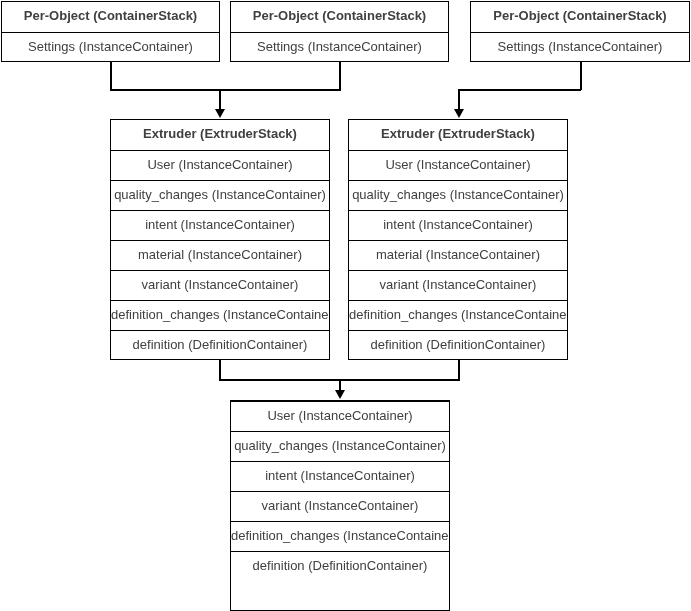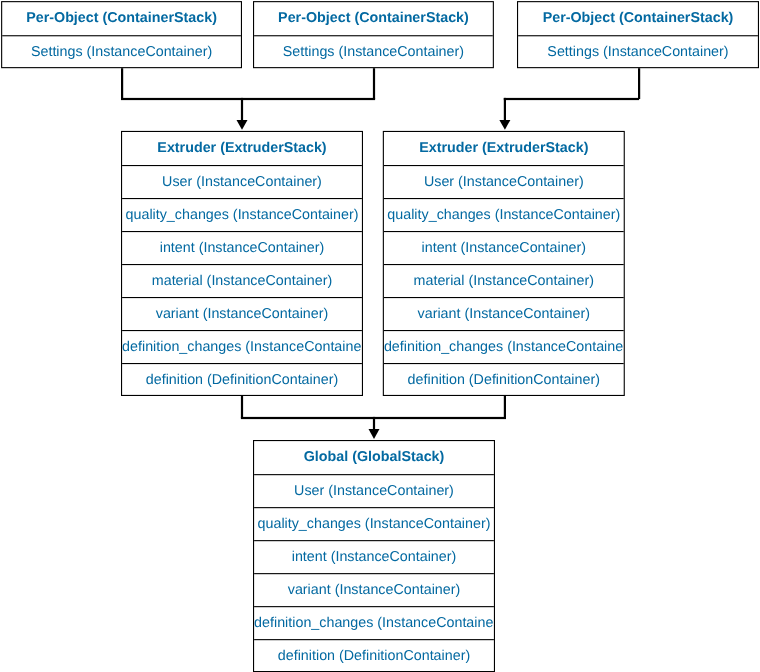--- a/index.html
+++ b/index.html
@@ -25,21 +25,21 @@
     border: 1.4px solid #000000;
   }
   .row {
     box-sizing: border-box;
     height: 30px;
     line-height: 28px;
     text-align: center;
     white-space: nowrap;
     overflow: hidden;
     font-size: 13px;
-    color: #0369a1;
+    color: #404040;
     border-top: 1.4px solid #000000;
   }
   .row.header {
     border-top: none;
     font-weight: bold;
     font-size: 13px;
   }
   .edge {
     position: absolute;
     background: #000000;
@@ -108,21 +108,20 @@
     <div class="row">definition (DefinitionContainer)</div>
   </div>
 
   <div class="edge v" style="left:219px; top:360px; height:20px;"></div>
   <div class="edge v" style="left:458px; top:360px; height:20px;"></div>
   <div class="edge h" style="left:219px; top:379px; width:241px;"></div>
   <div class="edge v" style="left:339px; top:379px; height:13px;"></div>
   <div class="arrow" style="left:334.5px; top:390px;"></div>
 
   <div class="node" style="left:230px; top:400px; width:220px; height:211px;">
-    <div class="row header">Global (GlobalStack)</div>
     <div class="row">User (InstanceContainer)</div>
     <div class="row">quality_changes (InstanceContainer)</div>
     <div class="row">intent (InstanceContainer)</div>
     <div class="row">variant (InstanceContainer)</div>
     <div class="row">definition_changes (InstanceContainer)</div>
     <div class="row">definition (DefinitionContainer)</div>
   </div>
 
 </div>
 

